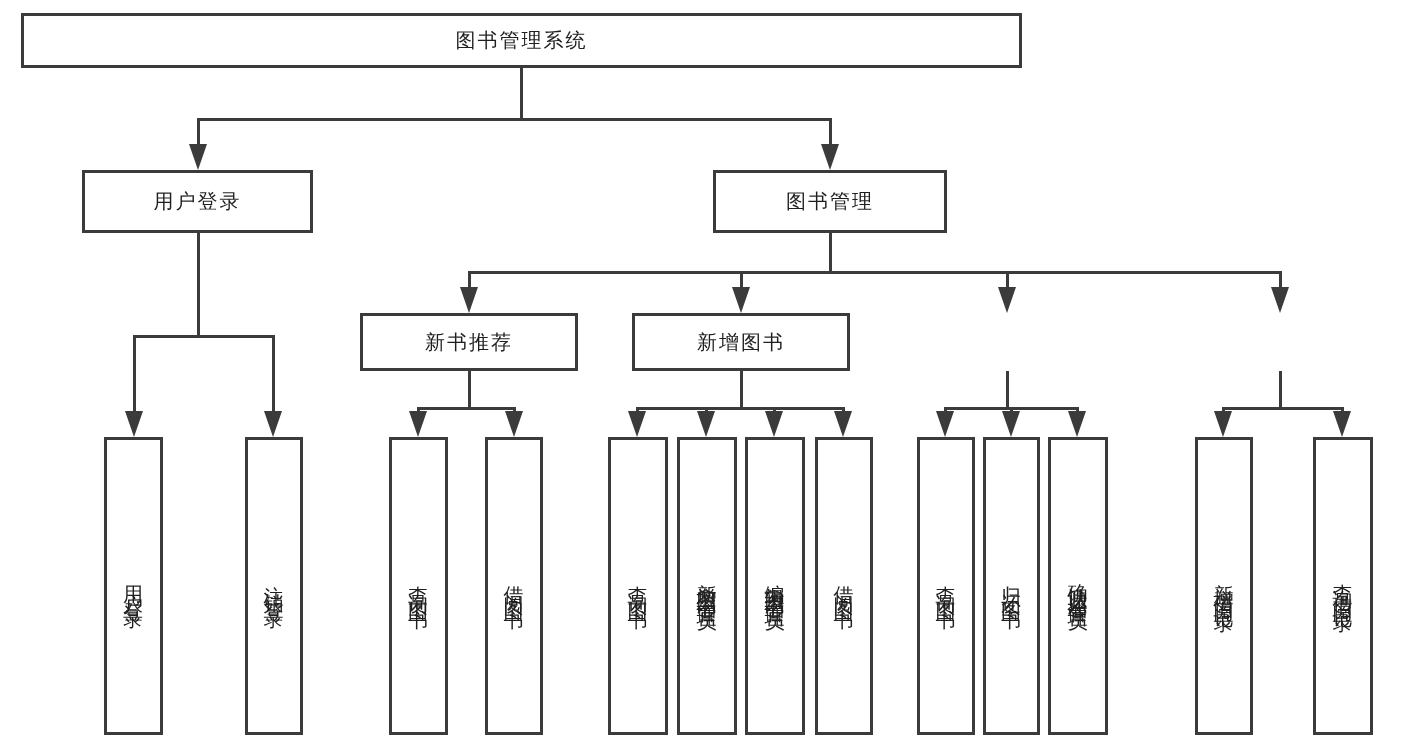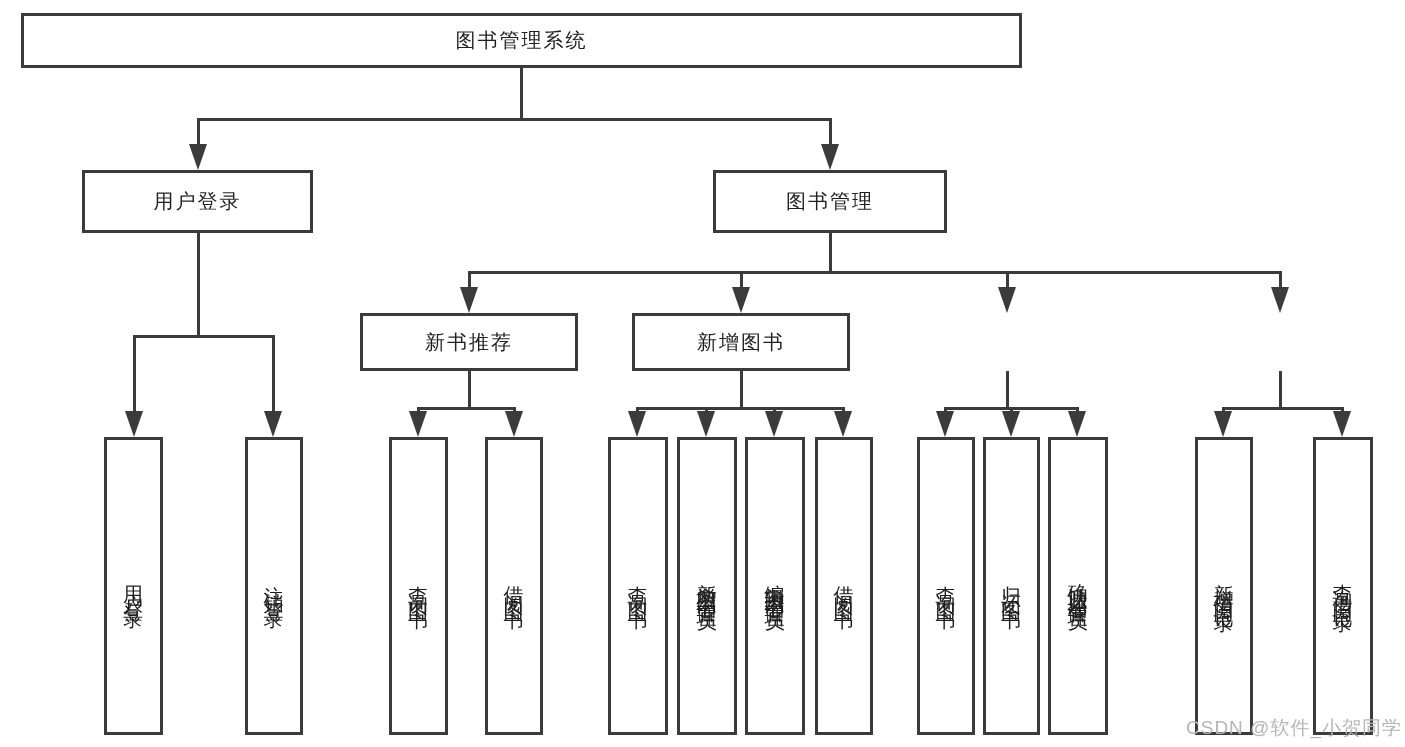--- a/index.html
+++ b/index.html
@@ -175,15 +175,14 @@
     <span class="v-label" style="letter-spacing:4px;">确认归还（管理员）</span>
   </div>
 
   <div class="box" style="left:1195px;top:437px;width:58px;height:298px;">
     <span class="v-label" style="letter-spacing:6px;">新增借阅记录</span>
   </div>
   <div class="box" style="left:1313px;top:437px;width:60px;height:298px;">
     <span class="v-label" style="letter-spacing:6px;">查询借阅记录</span>
   </div>
 
-  <div class="watermark">CSDN @软件_小贺同学</div>
 
 </div>
 
 </body></html>

